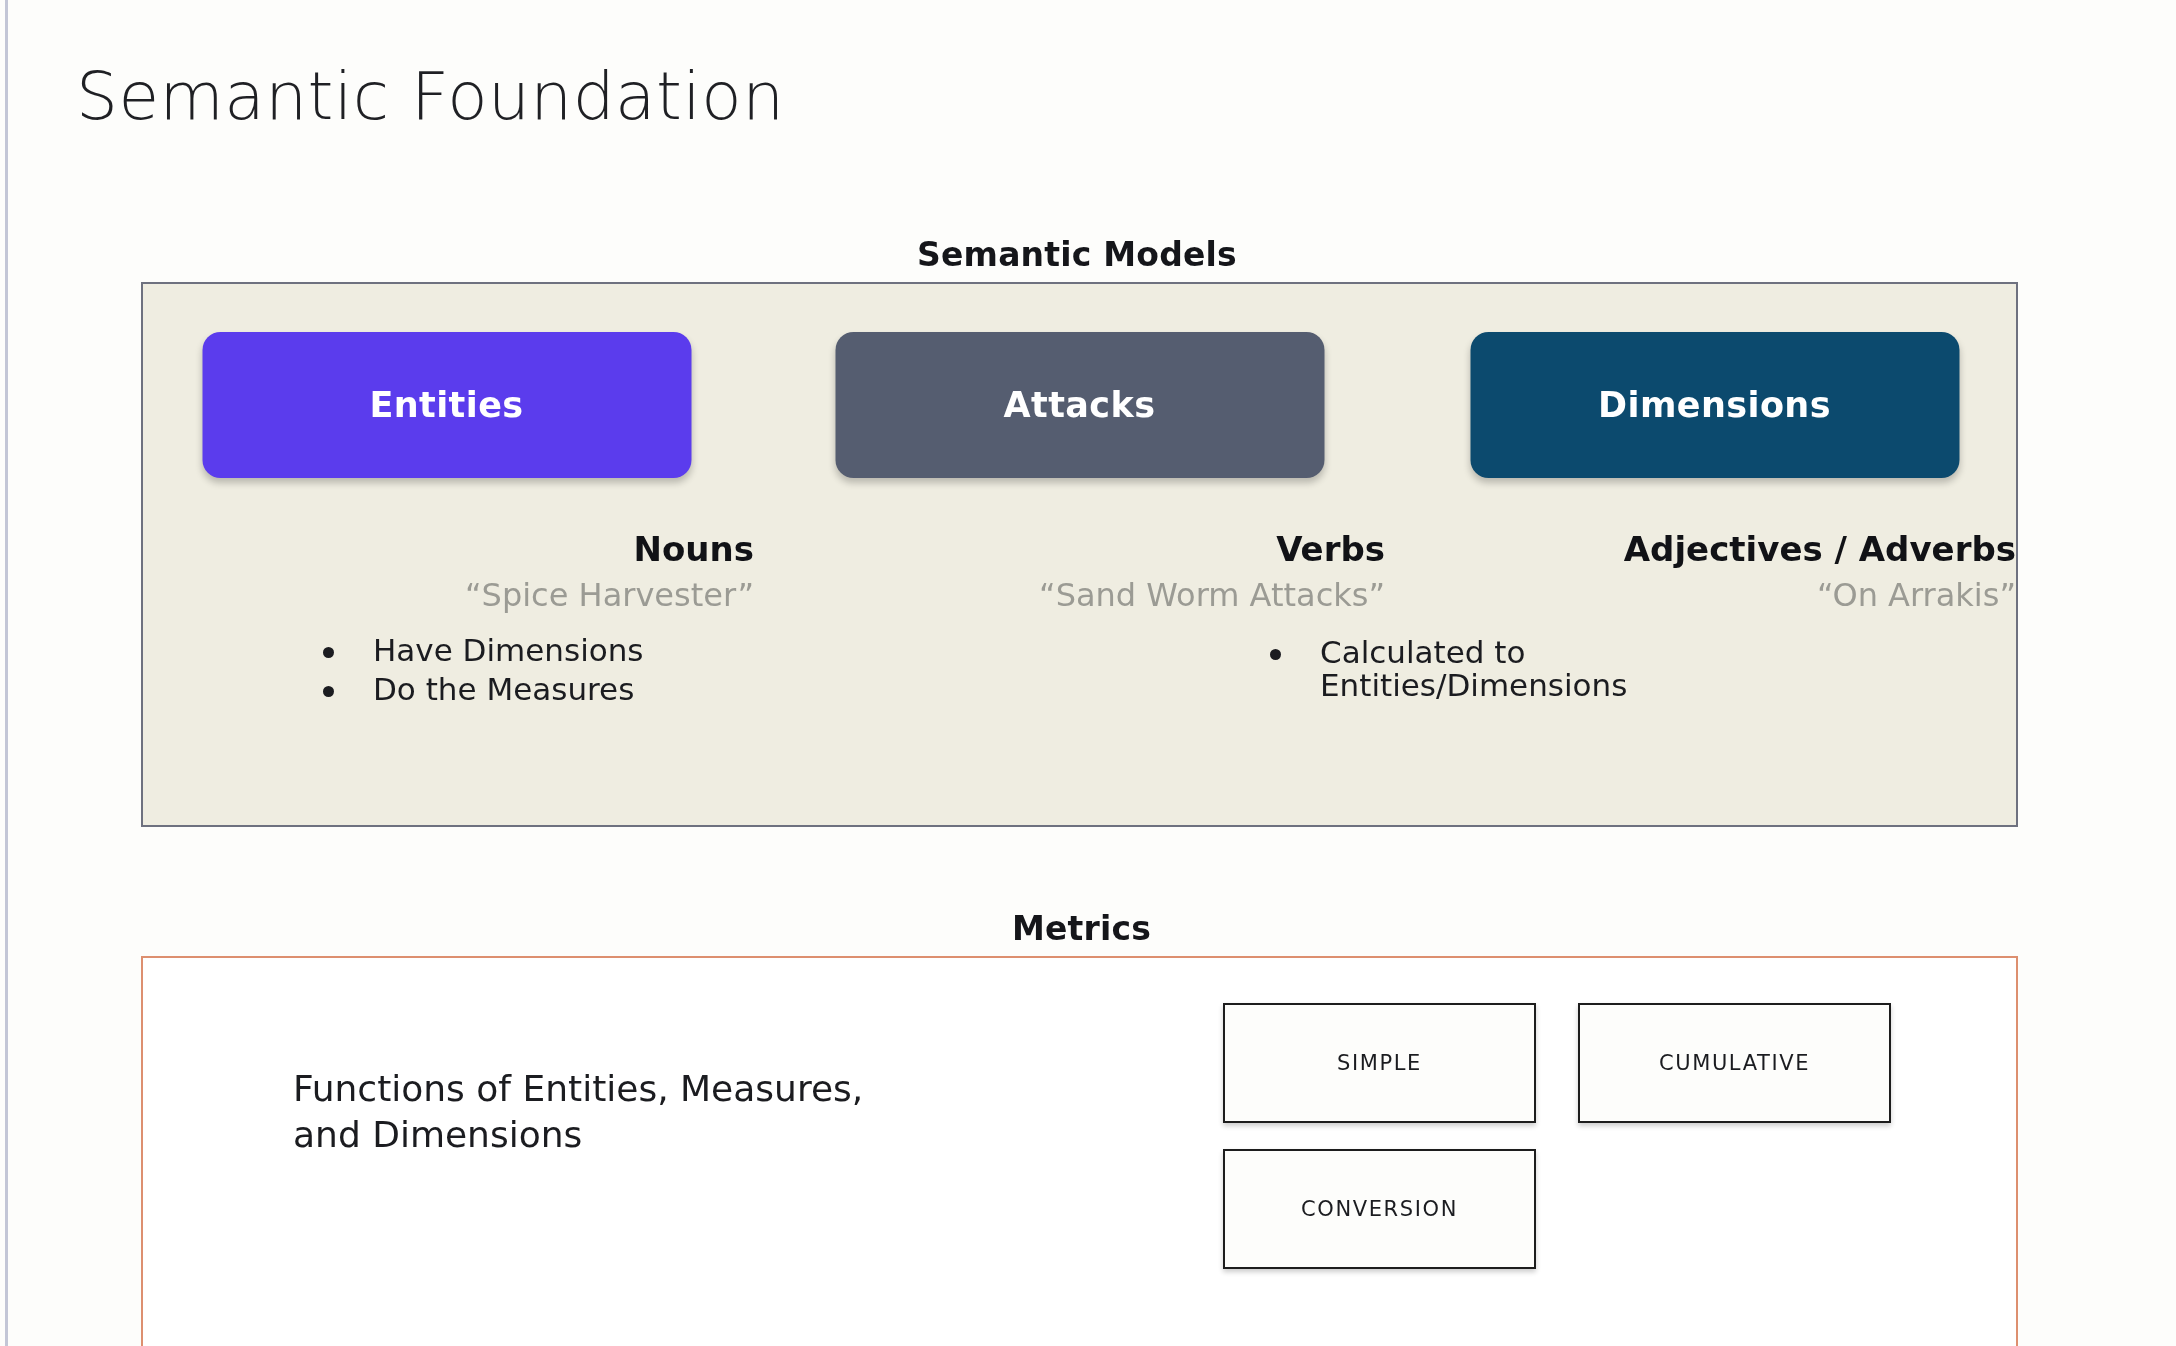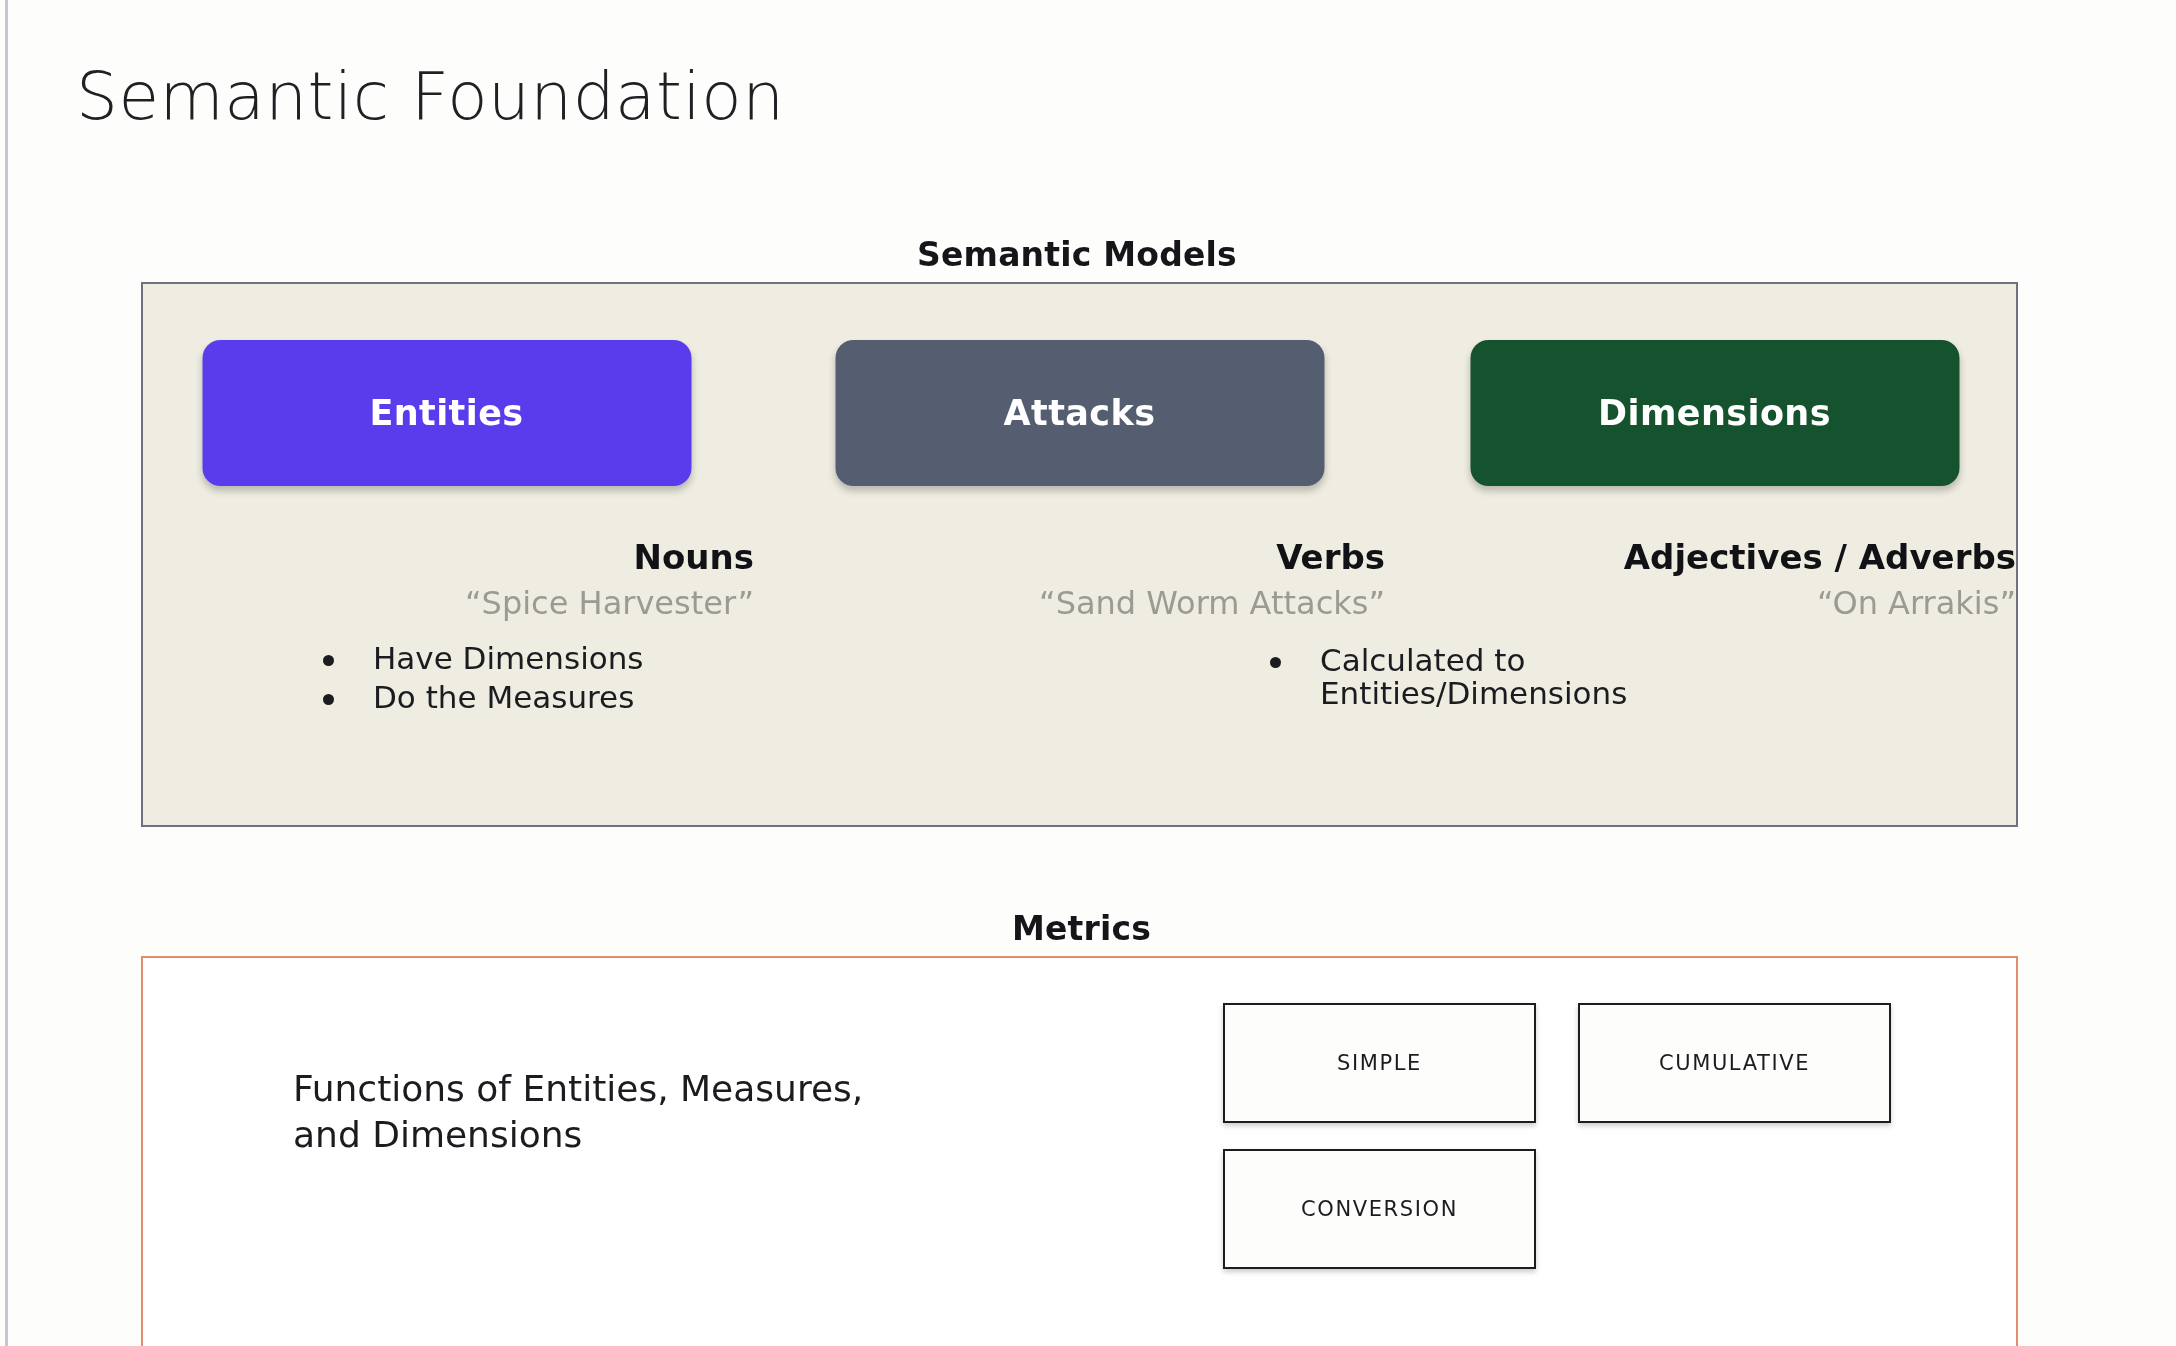--- a/index.html
+++ b/index.html
@@ -60,21 +60,21 @@
     width: 1877px;
     height: 545px;
     background: #efede1;
     border: 2px solid #6e717f;
     box-sizing: border-box;
   }
 
   .models-cols {
     position: absolute;
     left: 0;
-    top: 8px;
+    top: 0;
     width: 100%;
     height: 100%;
     display: flex;
     gap: 20px;
   }
   .model-col {
     flex: 1 1 0;
     position: relative;
   }
 
@@ -225,21 +225,21 @@
       <div class="col-example">“Sand Worm Attacks”</div>
       <ul class="col-bullets bullets-2">
         <li>
             <span class="bullet-line">Calculated to</span>
             <span class="bullet-line-2">Entities/Dimensions</span>
           </li>
       </ul>
     </div>
 
     <div class="model-col">
-      <div class="chip" style="background:#14532d">Dimensions</div>
+      <div class="chip" style="background:#0c4a6e">Dimensions</div>
       <div class="col-term">Adjectives / Adverbs</div>
       <div class="col-example">“On Arrakis”</div>
 
     </div>
 
   </div>
 </div>
 
 <div class="section-heading heading-metrics">Metrics</div>
 

